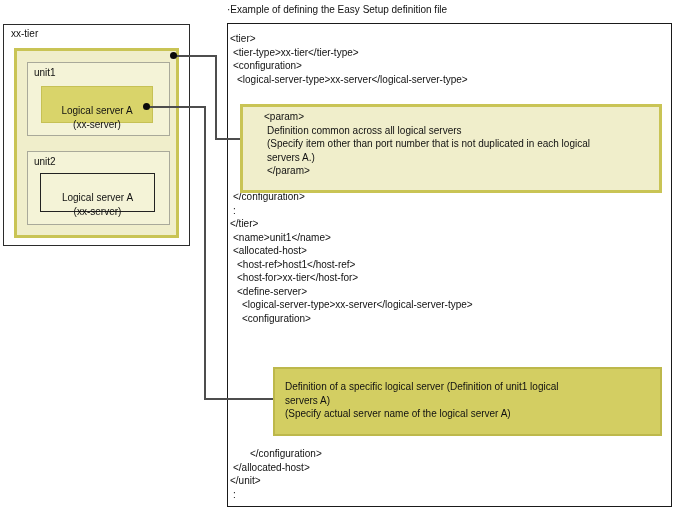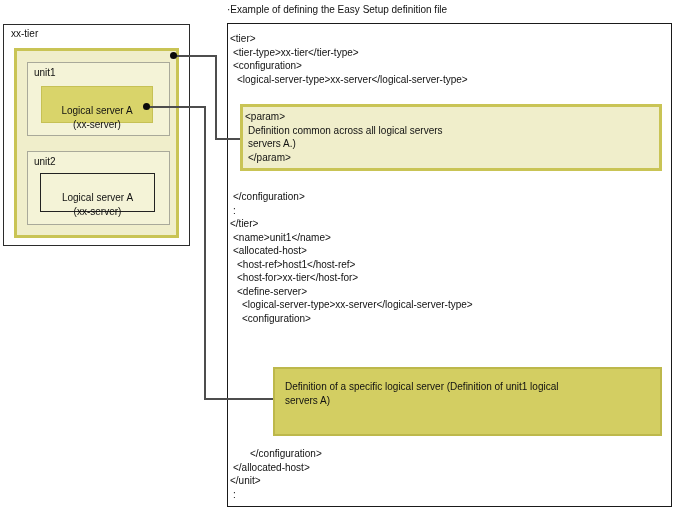--- a/index.html
+++ b/index.html
@@ -27,21 +27,21 @@
 
   
   .title { left:227px; top:4px; font-size:10px; }
   .panel { left:227px; top:23px; width:445px; height:484px; border:1px solid #1a1a1a; background:#fff; }
   .codeblock { left:230px; }
   .block1 { top:32px; }
   .block2 { top:190px; }
   .block3 { top:447px; }
 
   
-  .param-box { left:240px; top:104px; width:422px; height:67px; border:3px solid #c9c455; background:#f0eecb; padding:3px 4px 0 2px; }
+  .param-box { left:240px; top:104px; width:422px; height:89px; border:3px solid #c9c455; background:#f0eecb; padding:3px 4px 0 21px; }
   .specific-box { left:273px; top:367px; width:389px; height:69px; background:#d3ce62; border:2px solid #bdb84b; padding:11px 8px 0 10px; }
 
   
   .conn { background:#4d4d4d; }
   .dot { width:7px; height:7px; border-radius:50%; background:#0a0a0a; }
   .c1a { left:173px; top:55px; width:44px; height:2px; }
   .c1b { left:215px; top:55px; width:2px; height:85px; }
   .c1c { left:215px; top:138px; width:27px; height:2px; }
   .dot1 { left:170px; top:52px; }
   .c2a { left:147px; top:106px; width:59px; height:2px; }
@@ -108,21 +108,23 @@
   <div class="abs codeblock block3">
       <div class="code-line" style="padding-left: 20px;">&lt;/configuration&gt;</div>
       <div class="code-line" style="padding-left: 3px;">&lt;/allocated-host&gt;</div>
       <div class="code-line" style="padding-left: 0px;">&lt;/unit&gt;</div>
       <div class="code-line" style="padding-left: 3px;">:</div>
     </div>
 
   <div class="abs param-box">
       <div class="code-line" style="padding-left: 0px;">&lt;param&gt;</div>
       <div class="code-line" style="padding-left: 3px;">Definition common across all logical servers</div>
+      <div class="code-line" style="padding-left: 3px;">(Specify item other than port number that is not duplicated in each logical</div>
       <div class="code-line" style="padding-left: 3px;">servers A.)</div>
       <div class="code-line" style="padding-left: 3px;">&lt;/param&gt;</div>
     </div>
   <div class="abs specific-box">
       <div class="code-line" style="padding-left: 0px;">Definition of a specific logical server (Definition of unit1 logical</div>
       <div class="code-line" style="padding-left: 0px;">servers A)</div>
+      <div class="code-line" style="padding-left: 0px;">(Specify actual server name of the logical server A)</div>
     </div>
 
 </div>
 
 </body></html>

